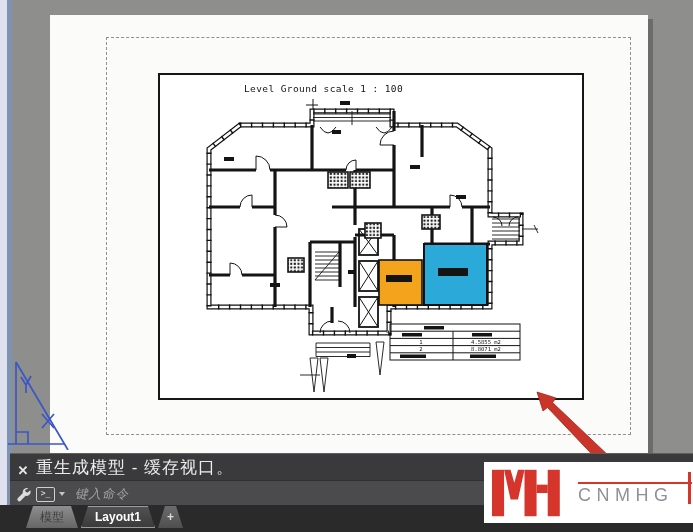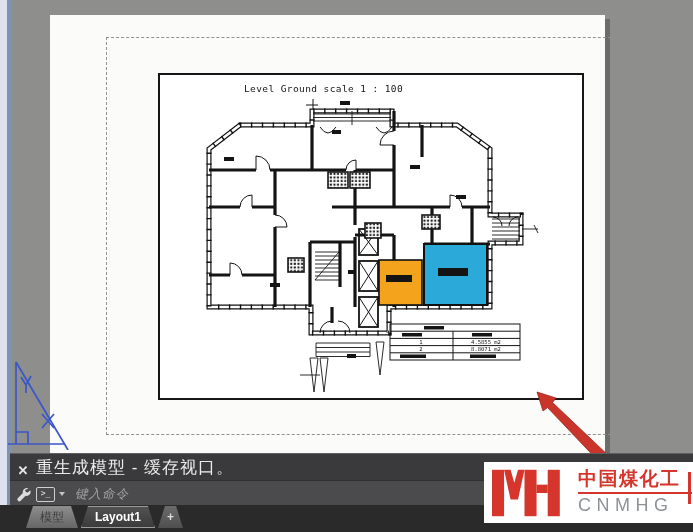--- a/index.html
+++ b/index.html
@@ -2,21 +2,21 @@
 <html><head>
 <meta charset="utf-8">
 <style>
   html,body{margin:0;padding:0;background:#555;}
   .screen{position:relative;width:693px;height:532px;background:#8e8e8c;overflow:hidden;
           font-family:"Liberation Sans",sans-serif;}
   .strip-light{position:absolute;left:0;top:0;width:7px;height:505px;background:#dfe2ee;}
   .strip-dark{position:absolute;left:7px;top:0;width:5px;height:505px;background:#7f92af;}
 
   
-  .paper{position:absolute;left:50px;top:15px;width:555px;height:438px;background:#fbfbfa;
+  .paper{position:absolute;left:50px;top:15px;width:598px;height:438px;background:#fbfbfa;
          box-shadow:5px 4px 0 #6c6c6a;z-index:1;}
   .margin-dashed{position:absolute;left:56px;top:22px;width:523px;height:396px;
          border:1px dashed #909090;}
   .vframe{position:absolute;left:108px;top:58px;width:422px;height:323px;border:2px solid #161616;
          background:#fff;}
   .vframe svg{position:absolute;left:0;top:0;}
 
   
   .ucs{position:absolute;left:6px;top:358px;z-index:2;}
 
@@ -252,20 +252,19 @@
     <svg width="78" height="48" viewBox="0 0 84 50" style="margin-left:8px;">
       <g fill="#d6352c">
         <rect x="0" y="0" width="13" height="50"></rect>
         <polygon points="13,0 20,0 24,14 28,0 35,0 28,32 20,32"></polygon>
         <rect x="35" y="0" width="13" height="50"></rect>
         <rect x="48" y="16" width="12" height="9"></rect>
         <rect x="60" y="0" width="13" height="50"></rect>
       </g>
     </svg>
     <div class="logo-text">
-      <div class="brand-cn">中国煤化工</div>
       <div class="brand-line"></div>
       <div class="brand-en">CNMHG</div>
     </div>
   </div>
   <div class="red-edge"></div>
 
 </div>
 
 </body></html>

